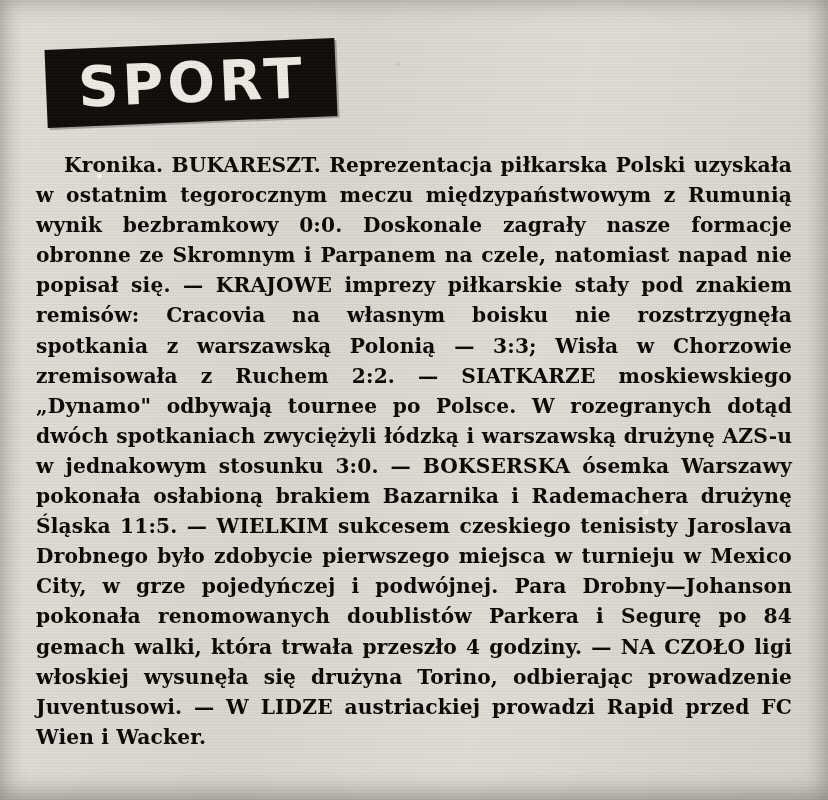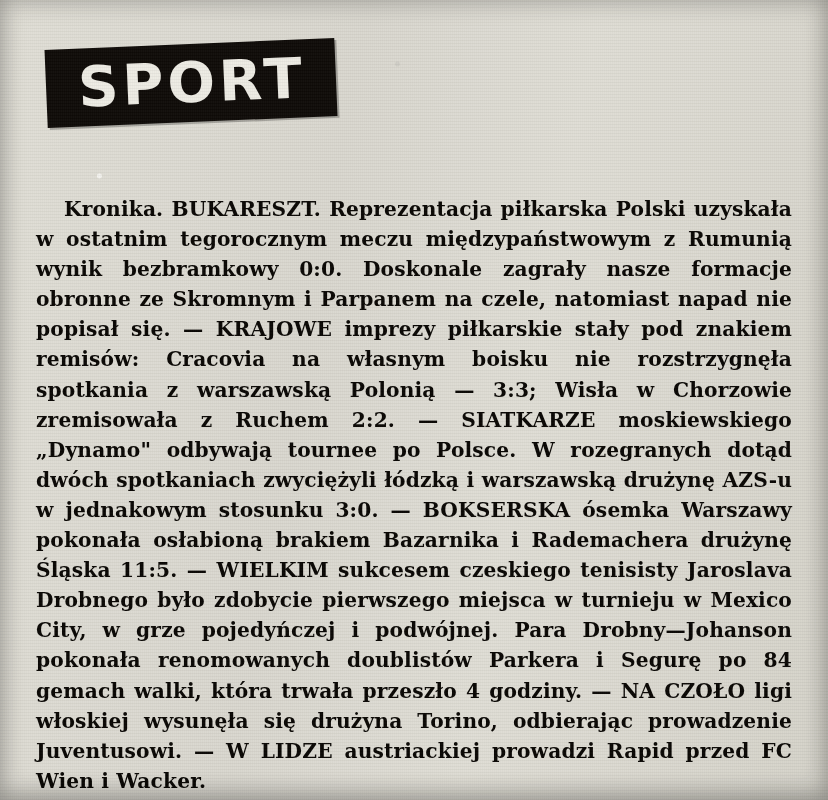--- a/index.html
+++ b/index.html
@@ -85,21 +85,20 @@
     top: 150px;
     width: 756px;
     color: #100e0b;
     font-family: "DejaVu Serif", serif;
     font-weight: bold;
     font-size: 20.2px;
     line-height: 30.1px;
     text-align: justify;
     text-justify: inter-word;
     letter-spacing: 0.15px;
-    margin-top: 44px;
     -webkit-font-smoothing: none;
   }
   .article p {
     margin: 0;
     text-indent: 28px;
   }
   .ink {
     filter: contrast(1.06) brightness(0.99);
   }
 </style>

